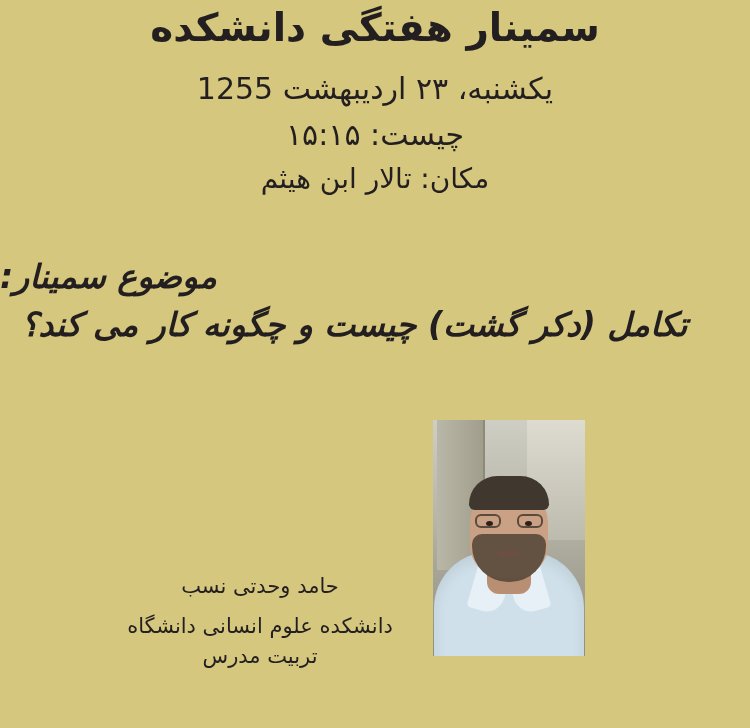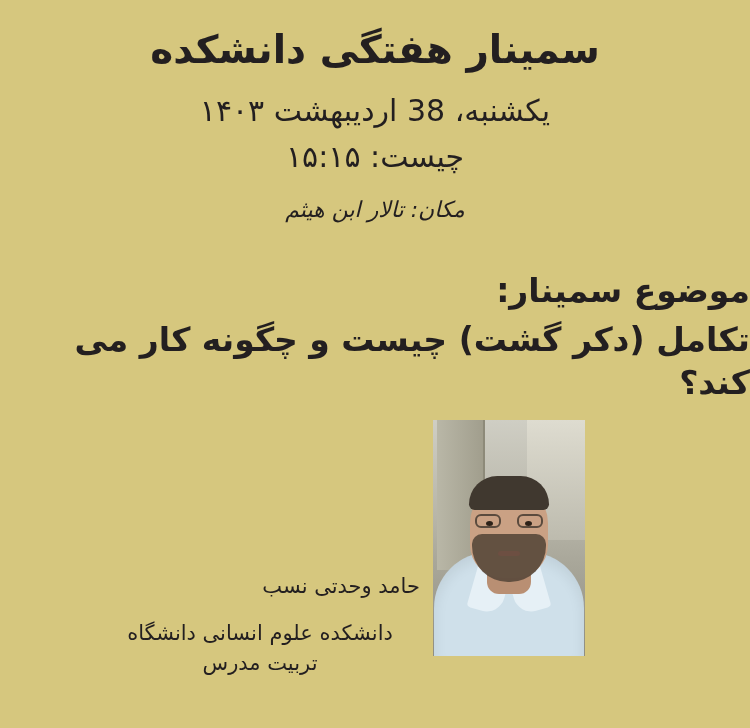--- a/index.html
+++ b/index.html
@@ -15,21 +15,21 @@
     position: relative;
   }
   .poster {
     position: relative;
     width: 750px;
     height: 728px;
     background: #d6c77e;
     box-sizing: border-box;
   }
   .header-block {
-    padding-top: 26px;
+    padding-top: 4px;
     text-align: center;
   }
   .seminar-title {
     font-size: 39px;
     font-weight: bold;
     color: #231f20;
     line-height: 1.25;
     letter-spacing: 0px;
     direction: rtl;
   }
@@ -41,31 +41,31 @@
     direction: rtl;
   }
   .time-line {
     margin-top: 6px;
     font-size: 30px;
     color: #231f20;
     line-height: 1.35;
     direction: rtl;
   }
   .place-line {
-    margin-top: 17px;
-    font-size: 22px;
+    margin-top: 4px;
+    font-size: 28px;
     color: #231f20;
     line-height: 1.35;
     direction: rtl;
+  }
+  .subject-block {
+    margin-top: 58px;
+    text-align: left;
+    direction: rtl;
     font-style: italic;
-  }
-  .subject-block {
-    margin-top: 46px;
-    text-align: right;
-    direction: rtl;
   }
   .subject-label {
     font-size: 33px;
     font-weight: bold;
     color: #231f20;
     line-height: 1.3;
   }
   .subject-text {
     margin-top: 6px;
     font-size: 33px;
@@ -224,37 +224,36 @@
     right: 330px;
     top: 152px;
     width: 320px;
     text-align: center;
     direction: rtl;
   }
   .speaker-name {
     font-size: 21px;
     color: #231f20;
     line-height: 1.4;
-    text-align: right;
   }
   .speaker-affil {
-    margin-top: 18px;
+    margin-top: 11px;
     font-size: 21px;
     color: #231f20;
     line-height: 1.4;
   }
 </style>
 </head>
 <body>
 
 <div class="poster">
 
   <div class="header-block">
     <div class="seminar-title">سمینار هفتگی دانشکده</div>
-    <div class="date-line">یکشنبه، 38 اردیبهشت ۱۴۰۳</div>
+    <div class="date-line">یکشنبه، ۲۳ اردیبهشت 1255</div>
     <div class="time-line">چیست: ۱۵:۱۵</div>
     <div class="place-line">مکان: تالار ابن هیثم</div>
   </div>
 
   <div class="subject-block">
     <div class="subject-label">موضوع سمینار:</div>
     <div class="subject-text">تکامل (دکر گشت) چیست و چگونه کار می کند؟</div>
   </div>
 
   <div class="speaker-area">

